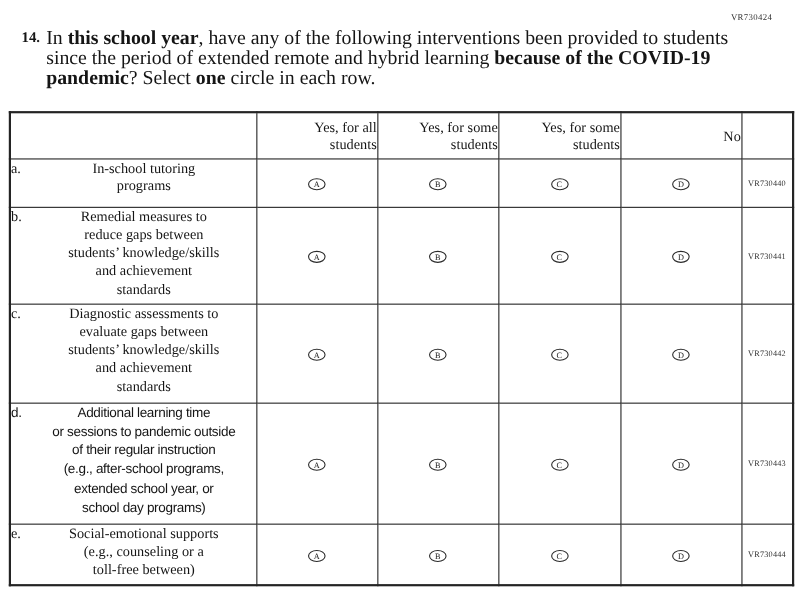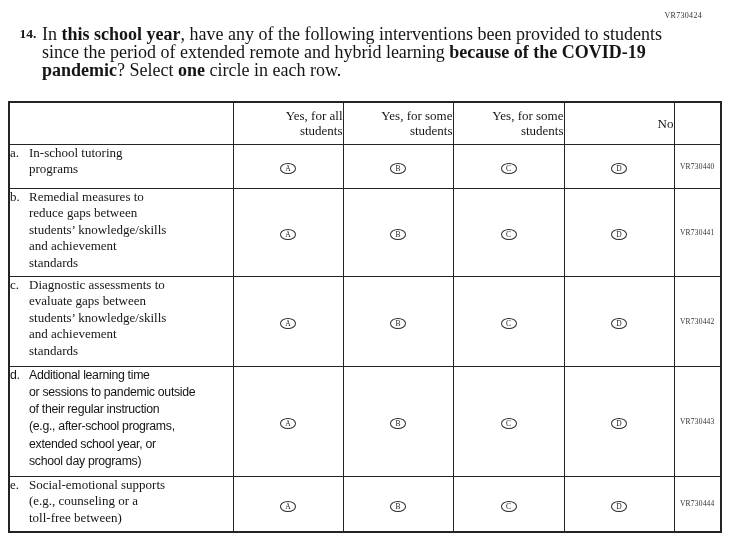--- a/index.html
+++ b/index.html
@@ -75,20 +75,21 @@
   .row-prefix {
     flex: 0 0 19px;
     font-size: 13px;
     line-height: 16.5px;
   }
   .row-text {
     flex: 1;
     font-size: 13px;
     line-height: 16.5px;
     white-space: pre-line;
+    text-align: center;
   }
   tr.sans .row-prefix, tr.sans .row-text {
     font-family: "Liberation Sans", sans-serif;
     font-size: 12.3px;
     line-height: 17.3px;
     letter-spacing: -0.3px;
   }
   td.opt-cell {
     text-align: center;
     vertical-align: middle;

